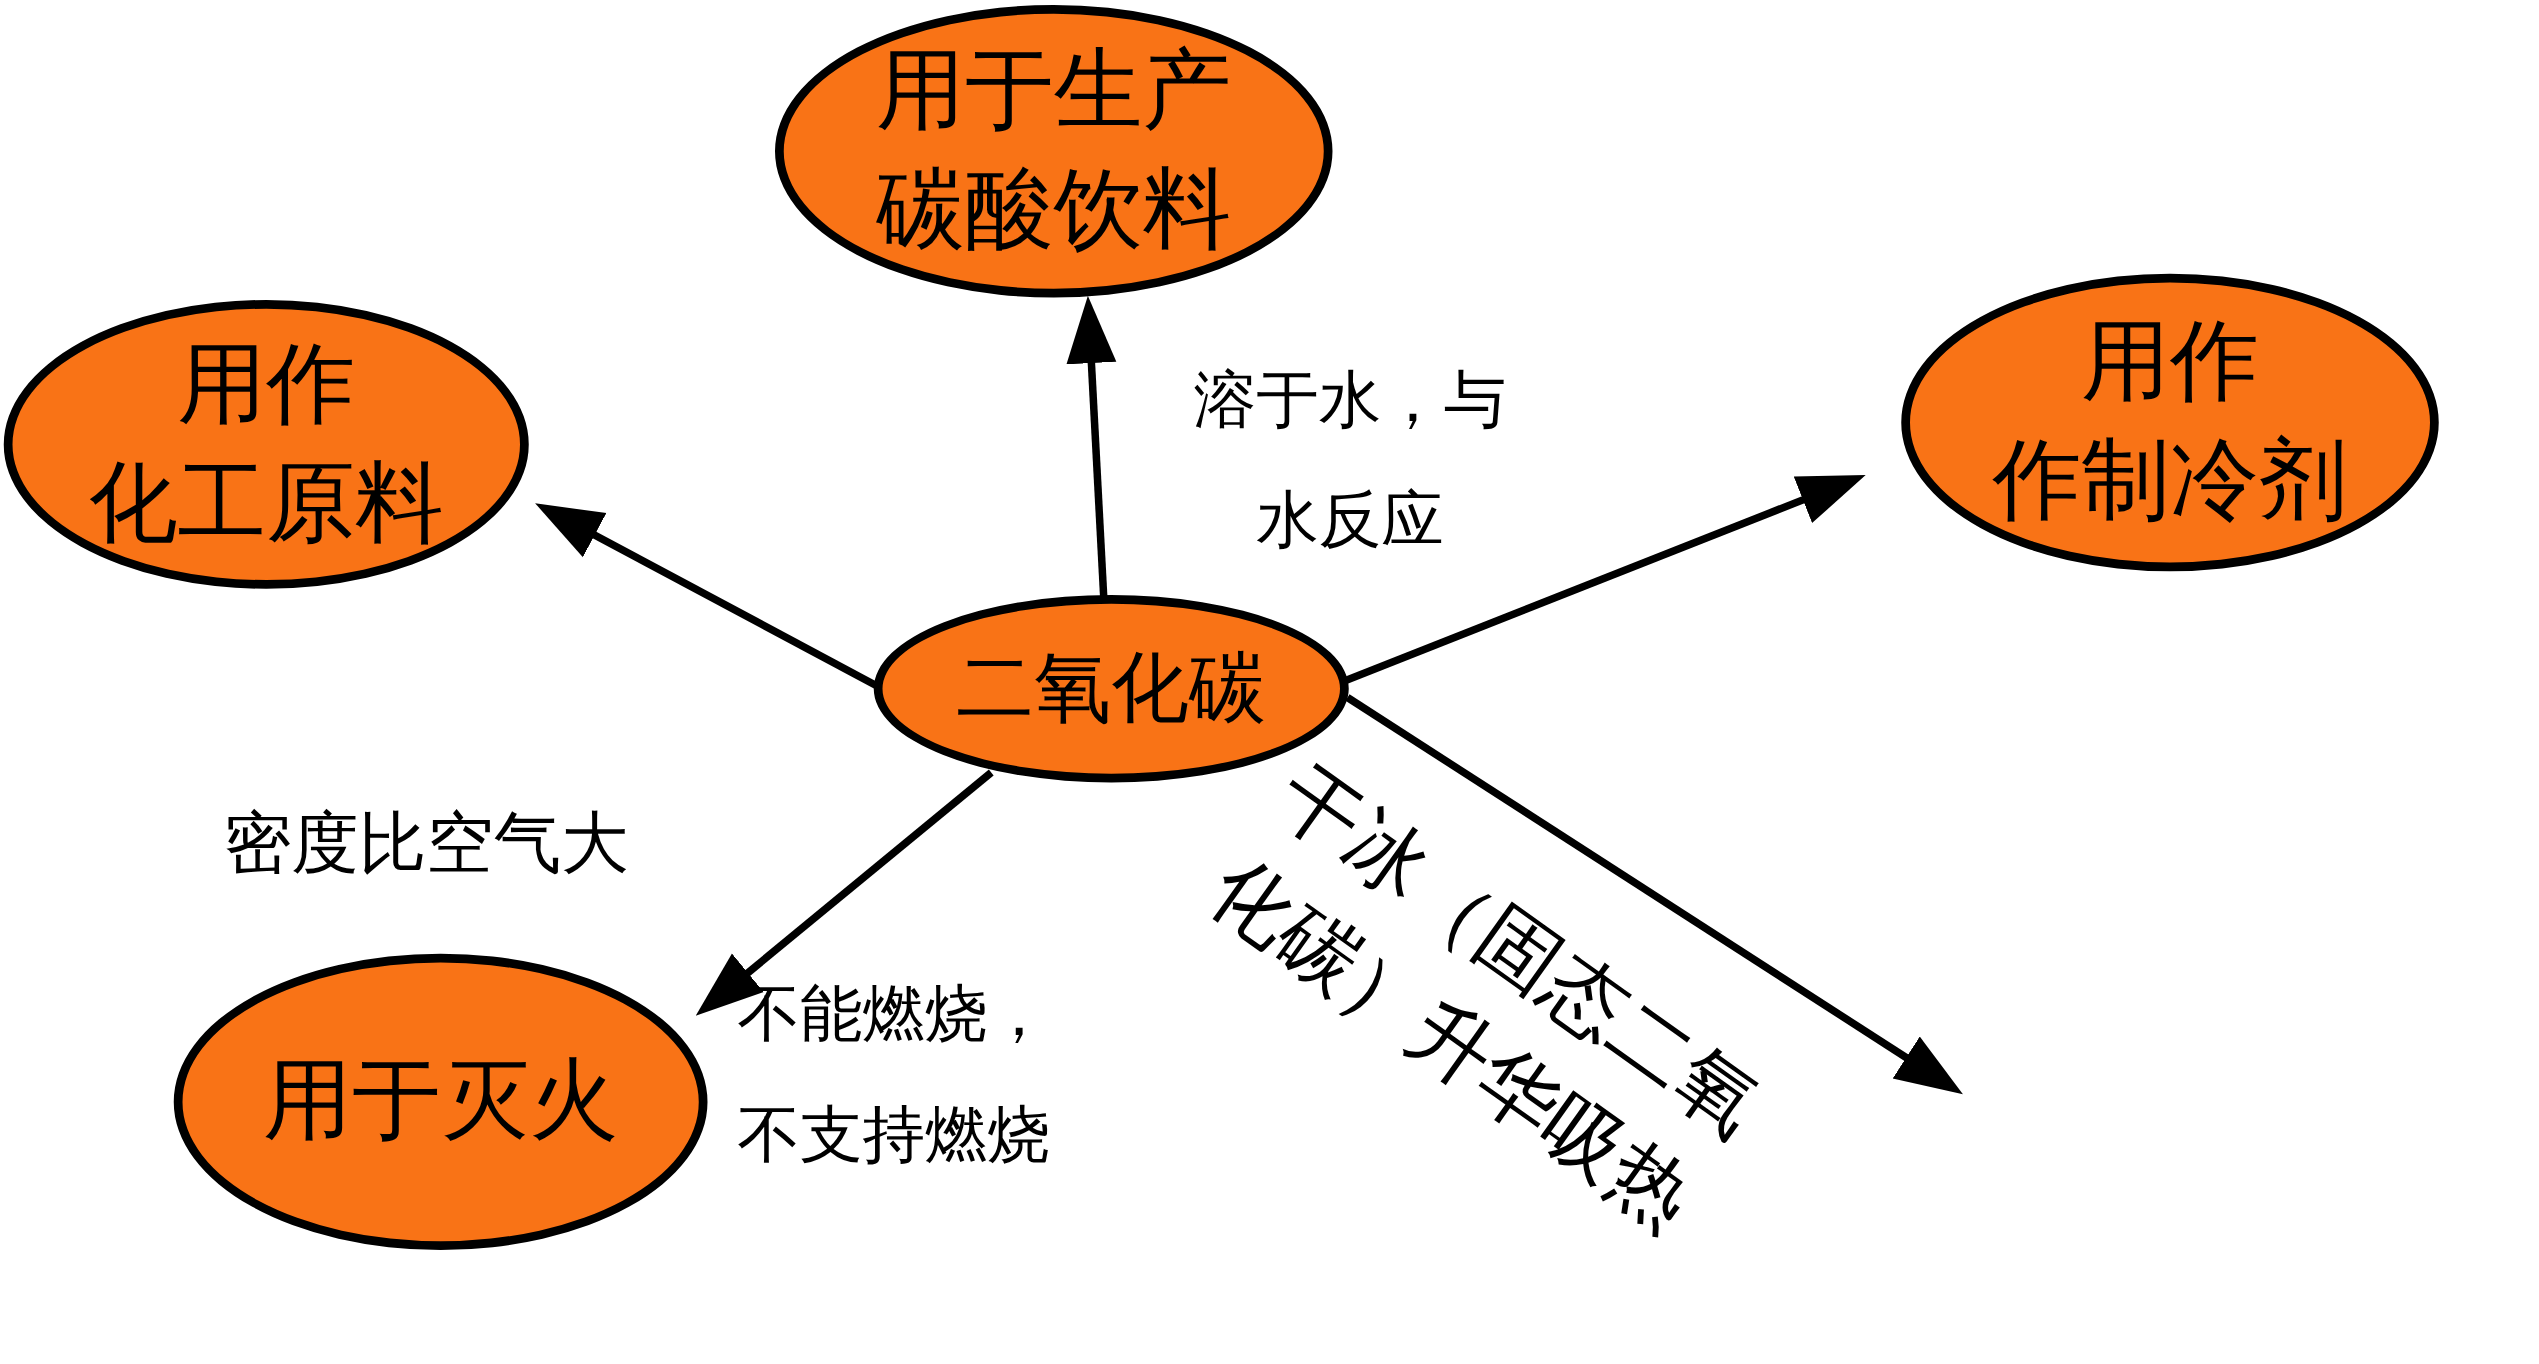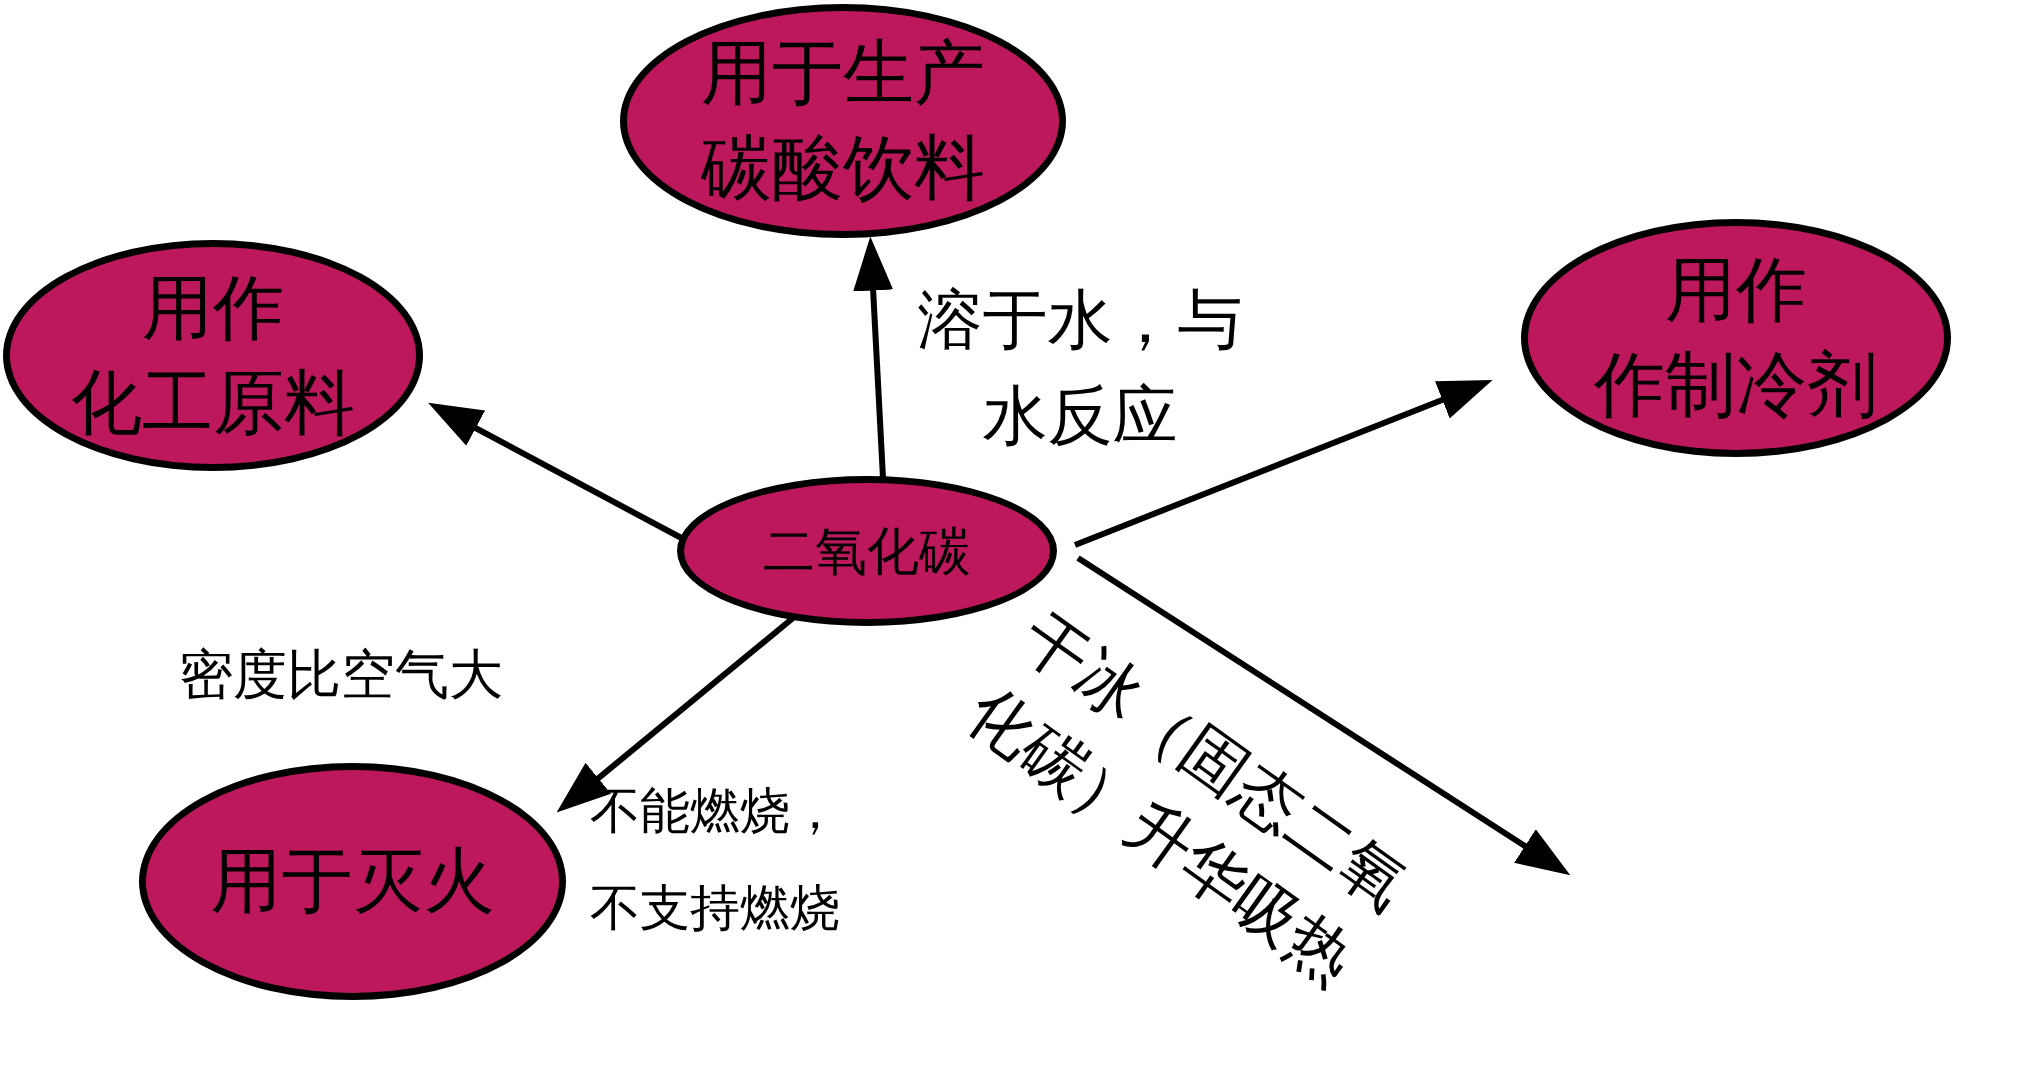--- a/index.html
+++ b/index.html
@@ -25,45 +25,45 @@
   }
   .arrows line {
     stroke: #000000;
     stroke-width: 6;
   }
   .node {
     position: absolute;
     box-sizing: border-box;
     border: 7px solid #000000;
     border-radius: 50%;
-    background: #be185d;
+    background: #f97316;
     display: flex;
     flex-direction: column;
     align-items: center;
     justify-content: center;
     text-align: center;
     font-size: 71px;
     line-height: 95px;
     white-space: nowrap;
   }
   #node-top          { left: 620px;  top: 4px;    width: 446px; height: 234px; }
   #node-left         { left: 3px;    top: 240px;  width: 420px; height: 231px; }
   #node-right        { left: 1521px; top: 219px;  width: 430px; height: 238px; }
-  #node-center       { left: 677px;  top: 476px;  width: 380px; height: 150px; font-size: 52px; }
+  #node-center       { left: 699px;  top: 476px;  width: 380px; height: 150px; font-size: 62px; }
   #node-bottom-left  { left: 139px;  top: 763px;  width: 427px; height: 237px; }
   #node-bottom-right { left: 1576px; top: 755px;  width: 452px; height: 334px; line-height: 92px; }
 
   .elabel {
     position: absolute;
     white-space: nowrap;
   }
   #label-dissolve {
     left: 830px; top: 272px; width: 500px;
     text-align: center;
-    font-size: 65px; line-height: 96px;
+    font-size: 50px; line-height: 96px;
   }
   #label-density {
     left: 179px; top: 630px;
     font-size: 54px; line-height: 90px;
   }
   #label-not-burn {
     left: 590px; top: 763px;
     font-size: 50px; line-height: 97px;
   }
   #label-dry-ice {

